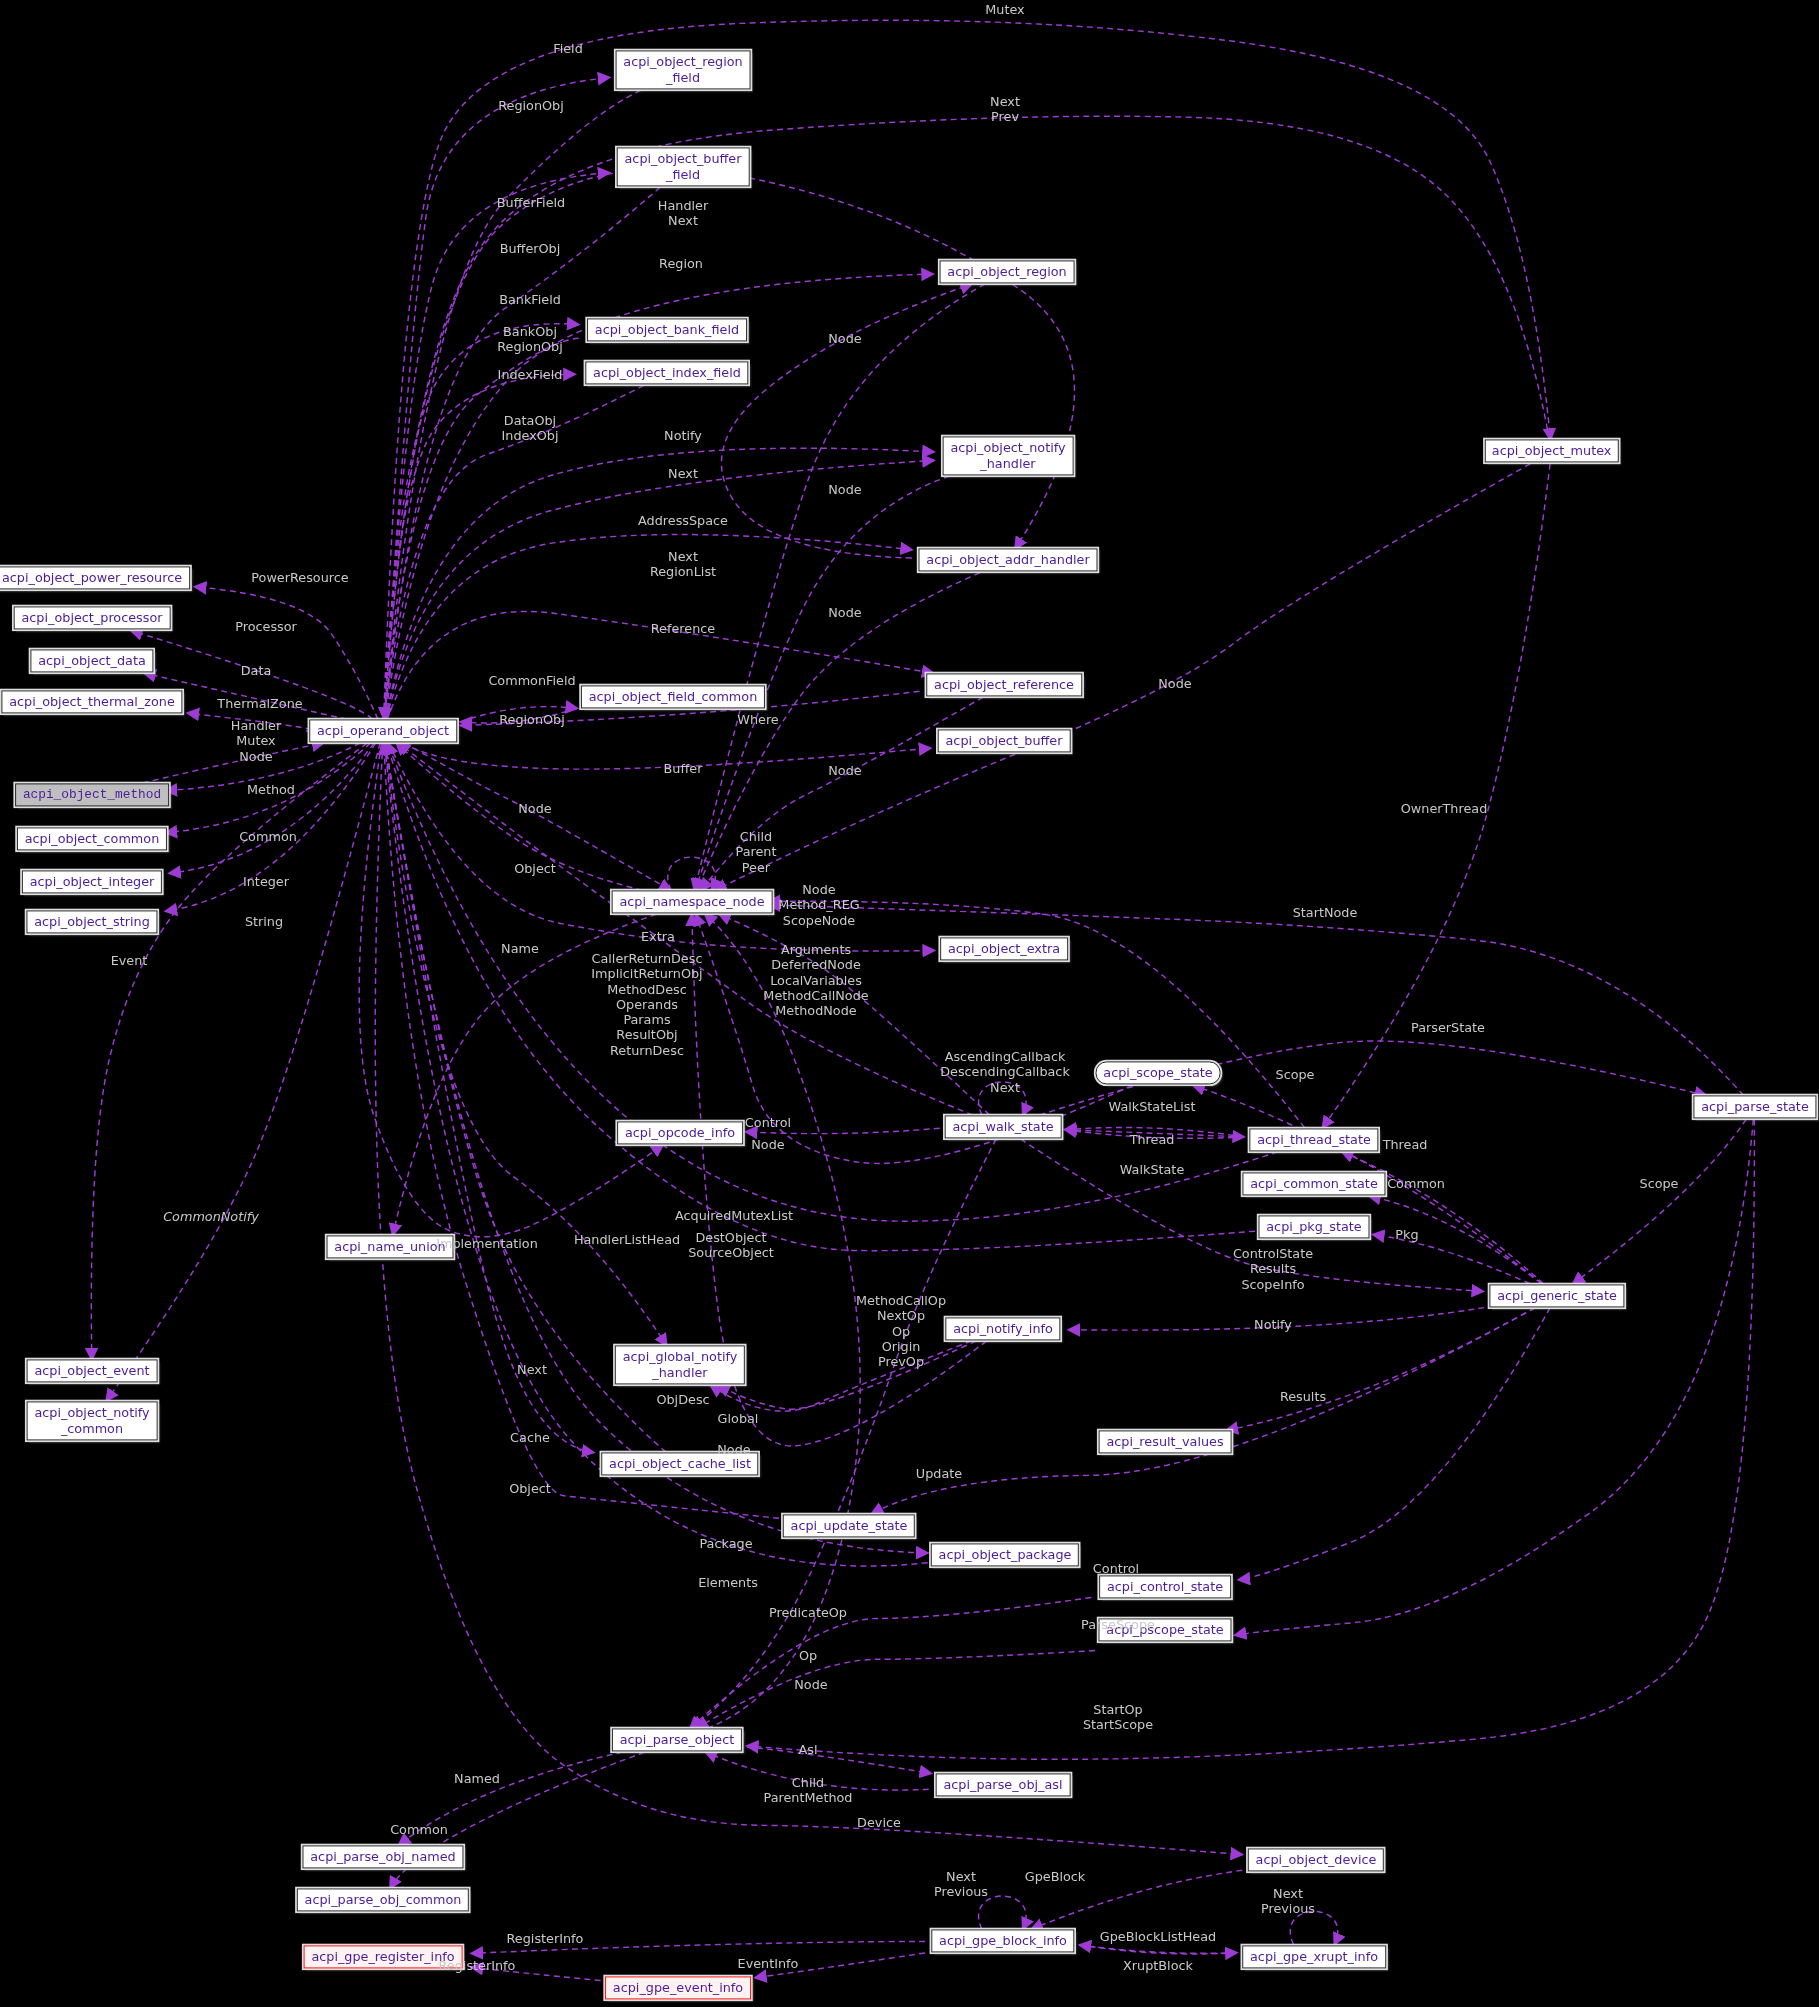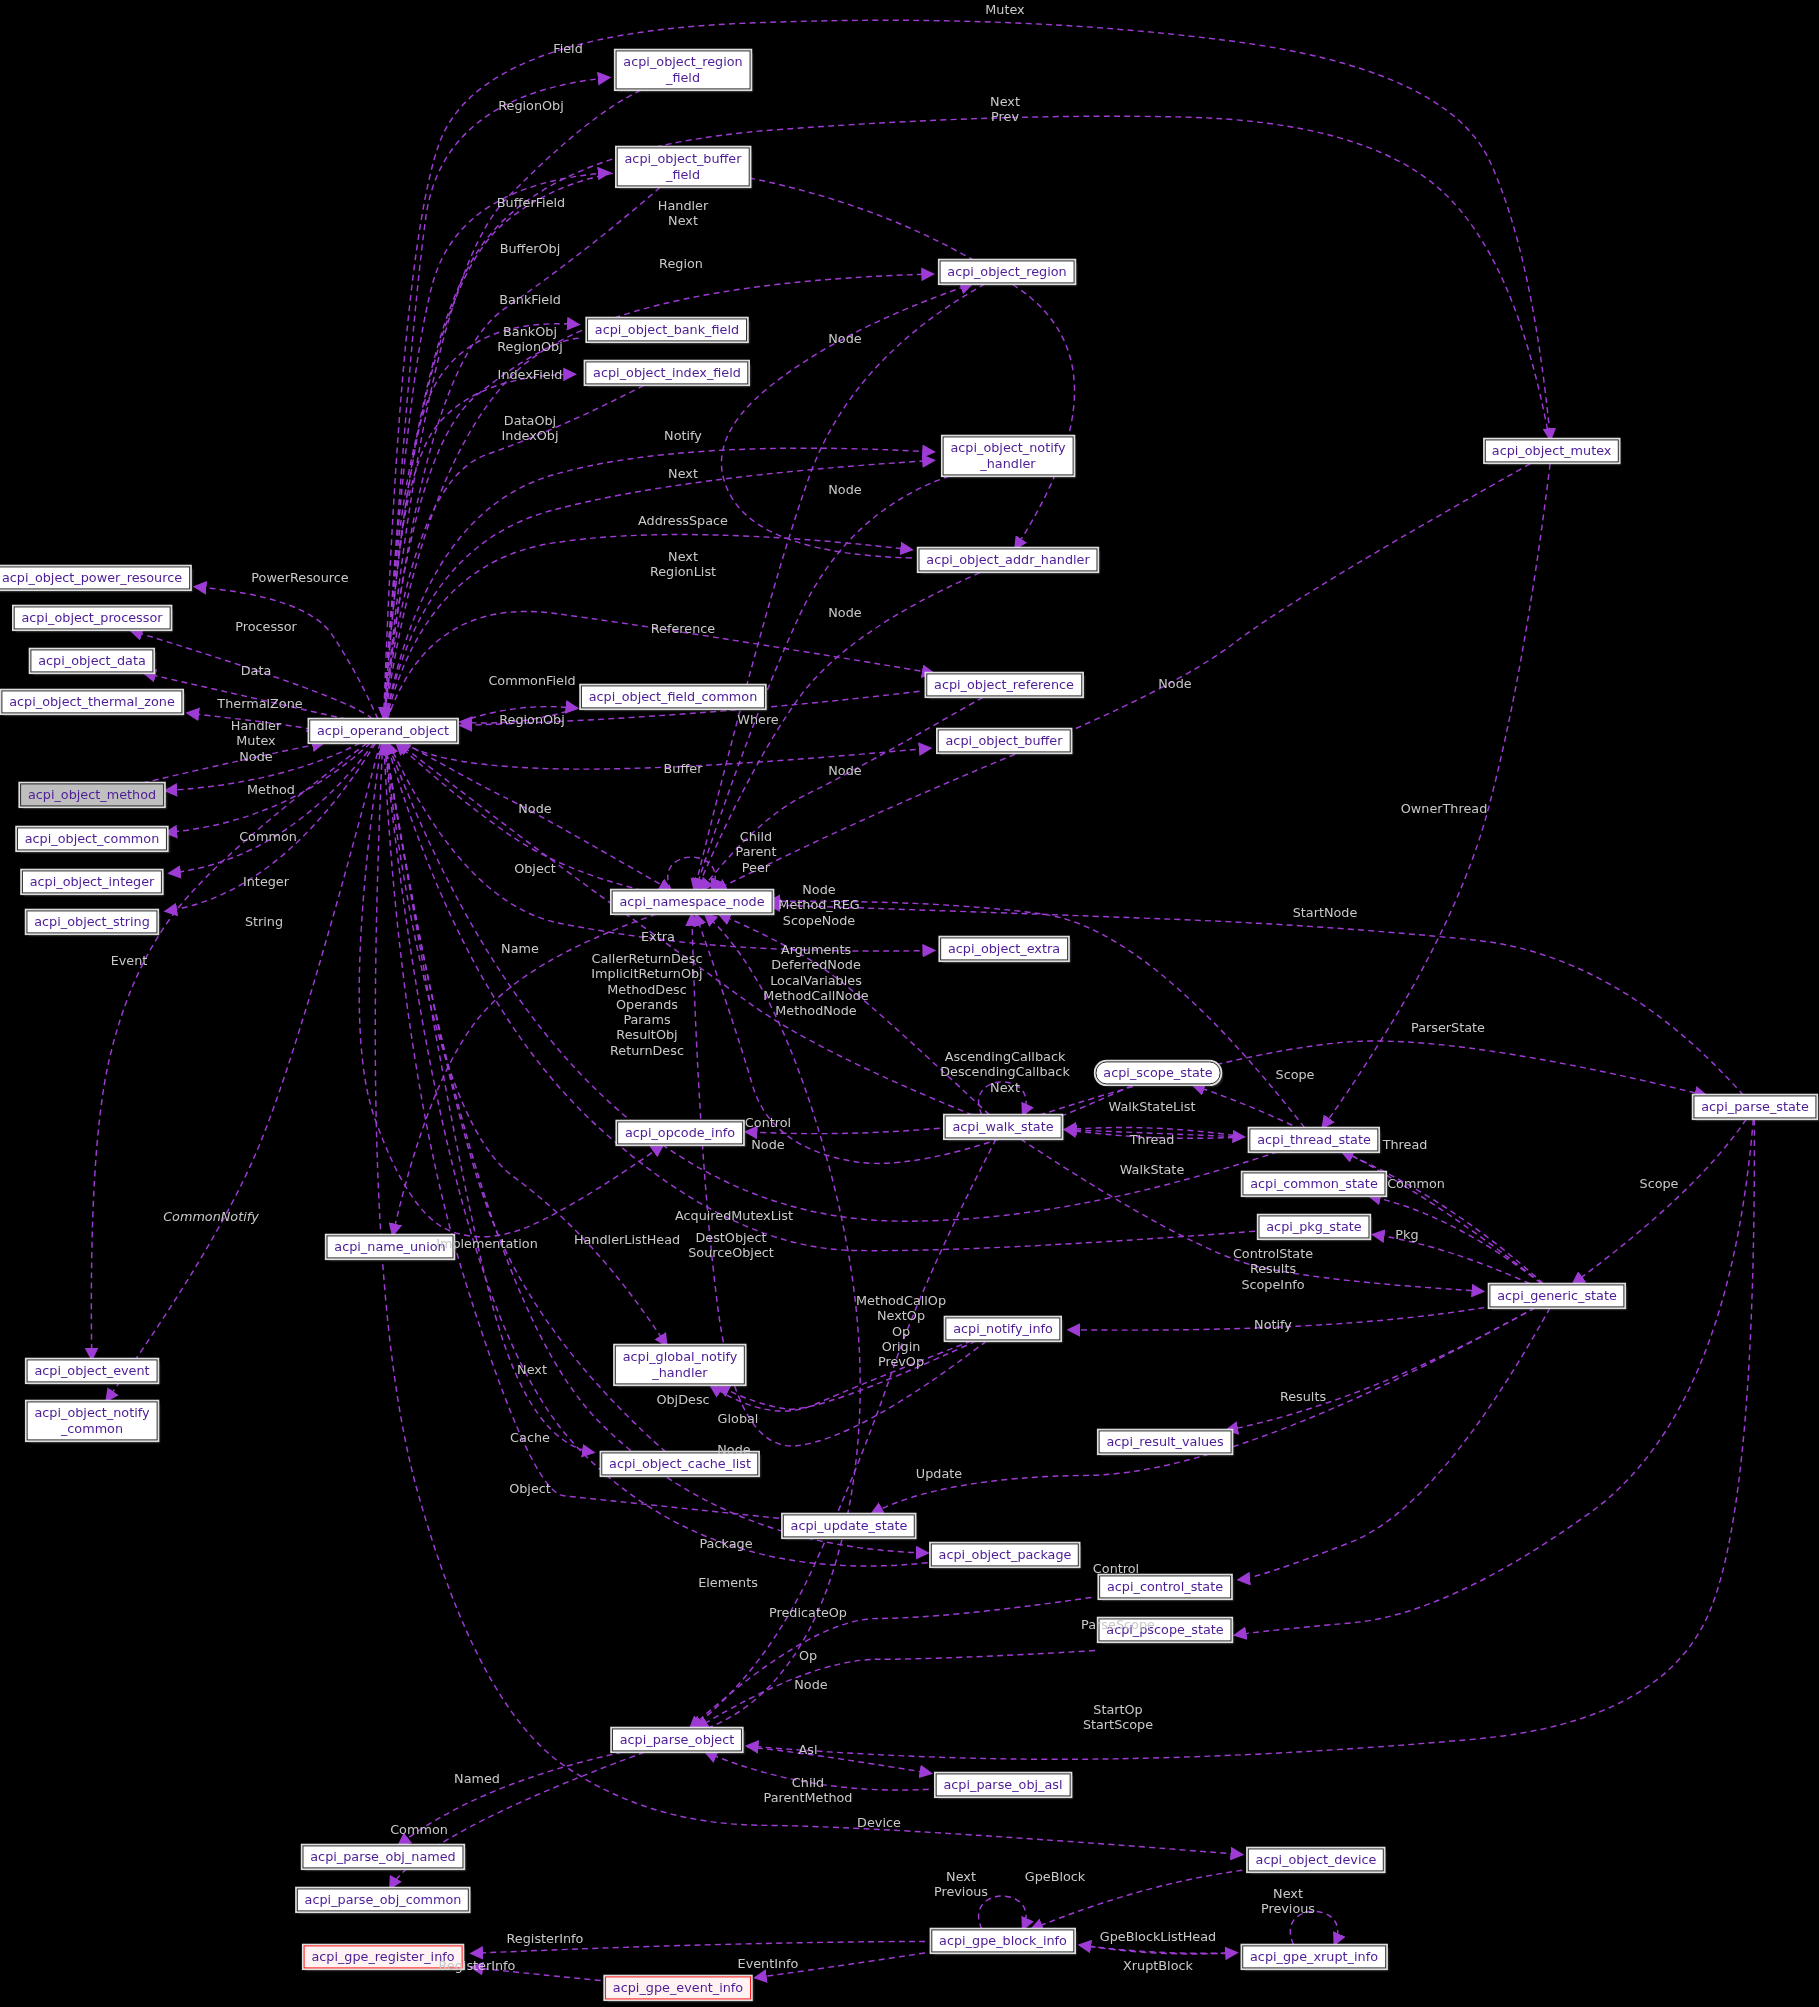--- a/index.html
+++ b/index.html
@@ -2,21 +2,21 @@
 <html style="font-size:13.6px"><head>
 <meta charset="utf-8">
 <style>
   html,body{margin:0;padding:0;background:#000;}
   #stage{position:relative;width:1819px;height:2008px;background:#000;overflow:hidden;
          font-family:"DejaVu Sans","Liberation Sans",sans-serif;}
   #edges{position:absolute;left:0;top:0;width:1819px;height:2008px;}
   .node{position:absolute;transform:translate(-50%,-50%);background:#fff;color:#4c1d95;
         border:0.9px solid #2b2b2b;box-shadow:0 0 0 1.7px #dfdfdf,2.6px 2.6px 1.7px rgba(120,120,120,.35);
         font-size:12.8px;line-height:16px;padding:2.6px 6.8px;text-align:center;white-space:pre;cursor:pointer;}
-  .node.gray{background:#bfbfbf;}
+  .node.gray{background:#bfbfbf;font-family:Liberation Mono, monospace;}
   .node.red{background:#fff2f2;border:1.7px solid #ff1414;}
   .elabel{position:absolute;transform:translate(-50%,-50%);color:#c9c9c9;font-size:12.8px;
           line-height:15.3px;text-align:center;white-space:pre;pointer-events:none;}
 </style>
 </head>
 <body>
 
 <div id="stage">
   <svg id="edges" xmlns="http://www.w3.org/2000/svg" viewBox="0 0 2136 2357">
       <defs>

